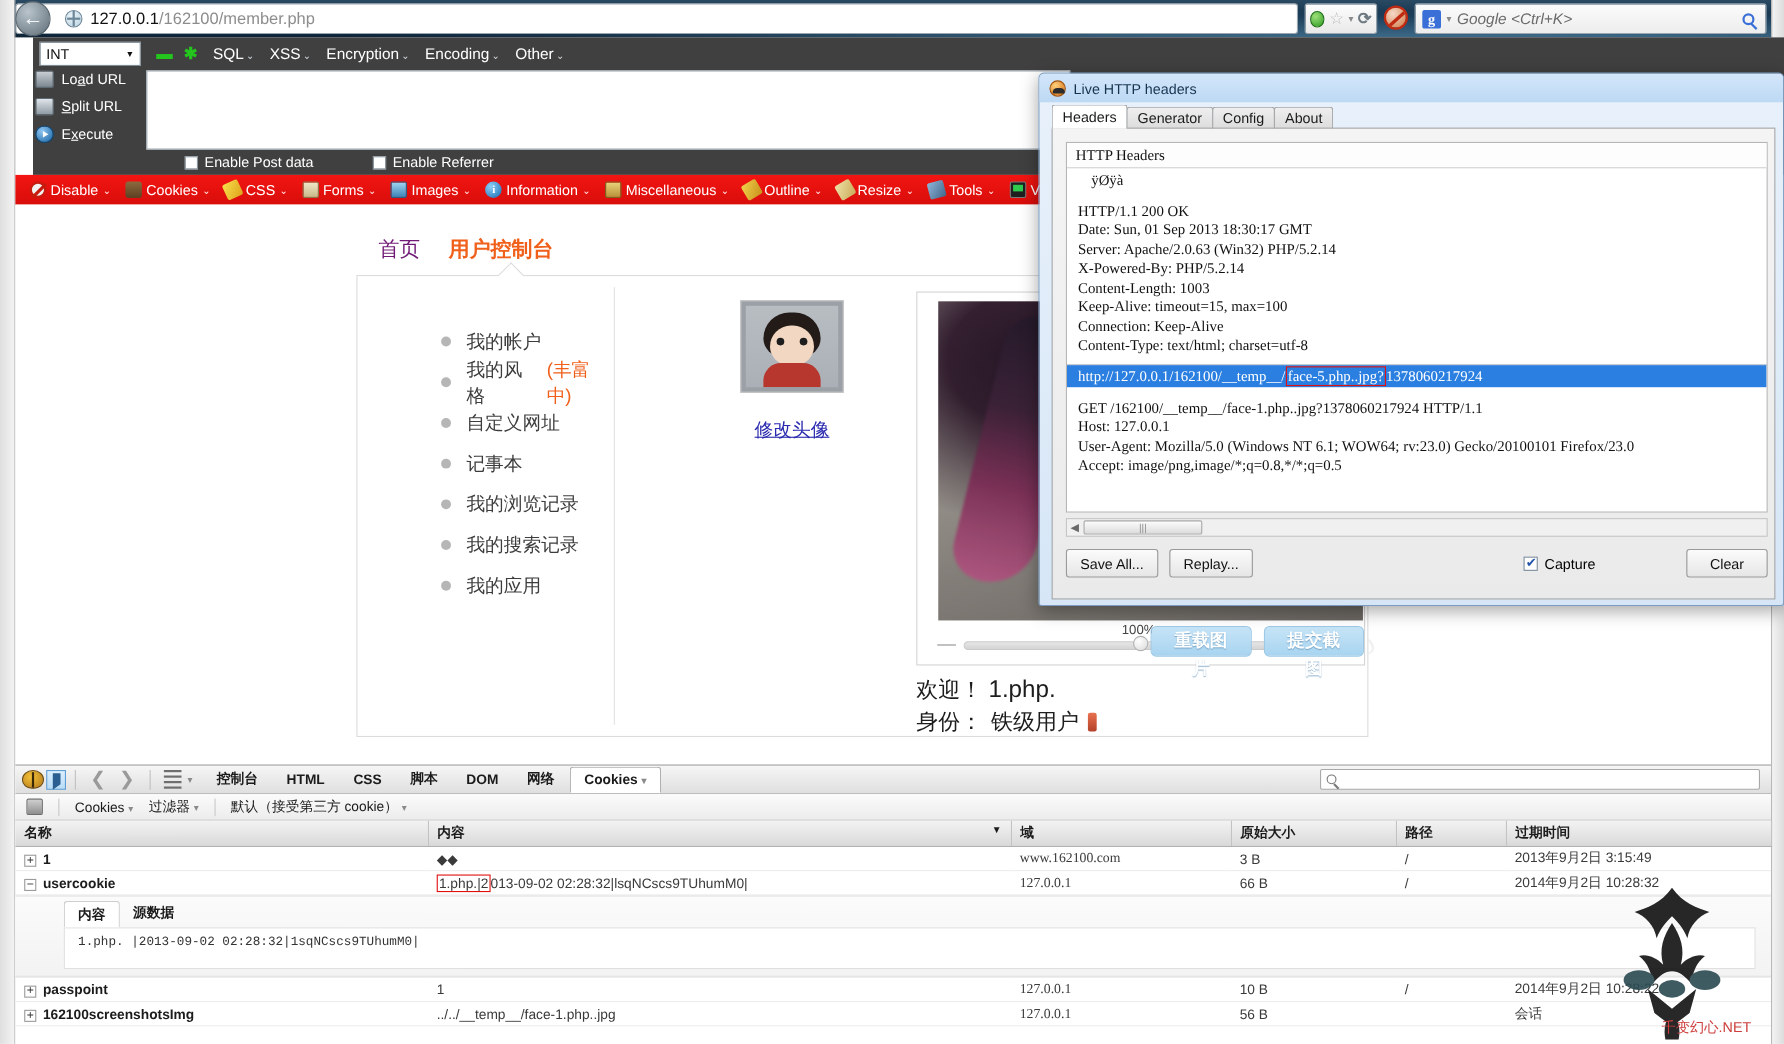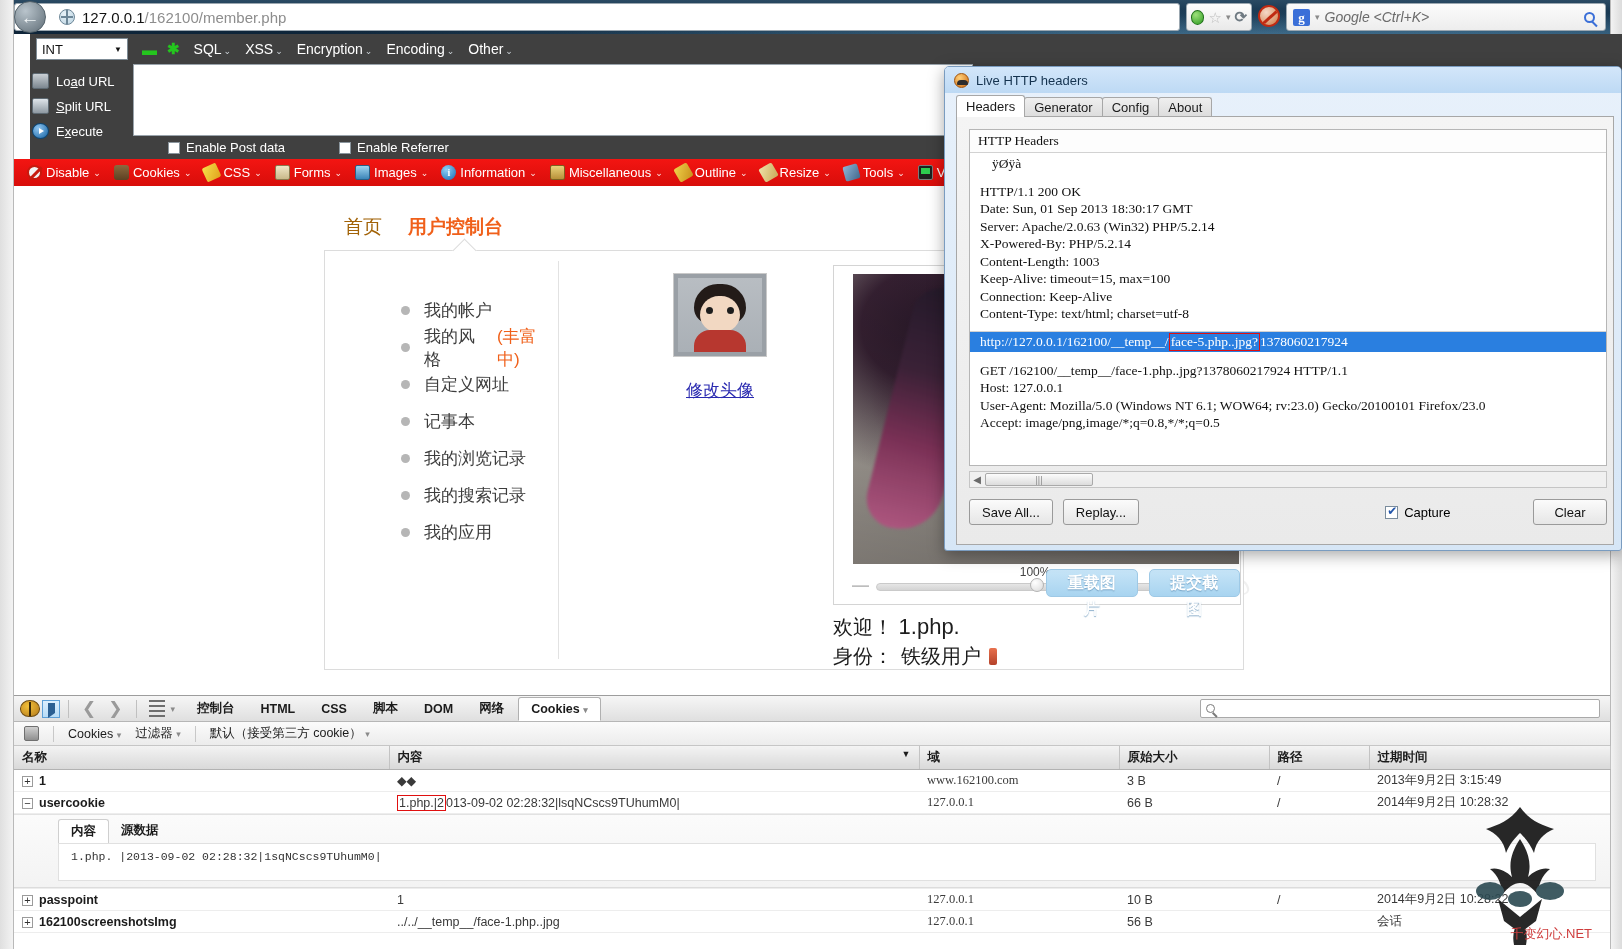--- a/index.html
+++ b/index.html
@@ -120,21 +120,21 @@
     display: flex; align-items: center; justify-content: space-between;
     padding: 0 5px; font-size: 13px; color: #111;
   }
   .hb-icons { display:flex; align-items:center; gap:10px; }
   .hb-minus { color:#24c61e; font-weight:bold; font-size:15px; }
   .hb-star  { color:#24c61e; font-weight:bold; font-size:15px; }
   .hb-menu { color:#fff; font-size:14px; white-space:nowrap; }
   .hb-menu .car { font-size:9px; color:#cfd6dc; margin-left:2px; }
 
   .hb-left { position:absolute; left: 2px; top: 30px; width: 96px; }
-  .hb-item { display:flex; align-items:flex-end; gap:7px; height: 25px; color:#fff; font-size:13px; }
+  .hb-item { display:flex; align-items:flex-start; gap:7px; height: 25px; color:#fff; font-size:13px; }
   .hb-btn-ico {
     width: 17px; height: 16px; flex:none; border-radius:2px;
   }
   .ico-load { background: linear-gradient(180deg,#c9cfd4,#7c8790); border:1px solid #5e6a73; }
   .ico-split{ background: linear-gradient(180deg,#dfe5ea,#8e99a2); border:1px solid #5e6a73; }
   .ico-exec { border-radius:50%; background: radial-gradient(circle at 35% 30%,#8fc6f2,#14609f); border:1px solid #0d4572; position:relative;}
   .ico-exec::after{ content:""; position:absolute; left:6px; top:4px; border-left:5px solid #fff; border-top:3.5px solid transparent; border-bottom:3.5px solid transparent;}
   .hb-item u { text-decoration: underline; }
 
   .hb-textarea {
@@ -174,21 +174,21 @@
   .i-options::after{content:"";position:absolute;left:6px;top:1px;width:3px;bottom:1px;background:#4a4a4a;}
 
   
   .page {
     position:absolute; left:14px; top:186px; width:1594px; height:509px;
     background:#fff; overflow:hidden;
   }
   .nav {
     position:absolute; left:330px; top:28px; display:flex; gap:26px; align-items:baseline;
   }
-  .nav a { font-size:19px; color:#a16207; text-decoration:none; }
+  .nav a { font-size:19px; color:#701a75; text-decoration:none; }
   .nav a.active { color:#f0601a; font-weight:bold; }
 
   .panel {
     position:absolute; left:310px; top:64px; width:920px; height:420px;
     border:1px solid #dcdcdc; background:#fff;
   }
   .panel::before{
     content:""; position:absolute; left:131px; top:-9px; width:16px; height:16px;
     background:#fff; border-left:1px solid #dcdcdc; border-top:1px solid #dcdcdc;
     transform: rotate(45deg);

